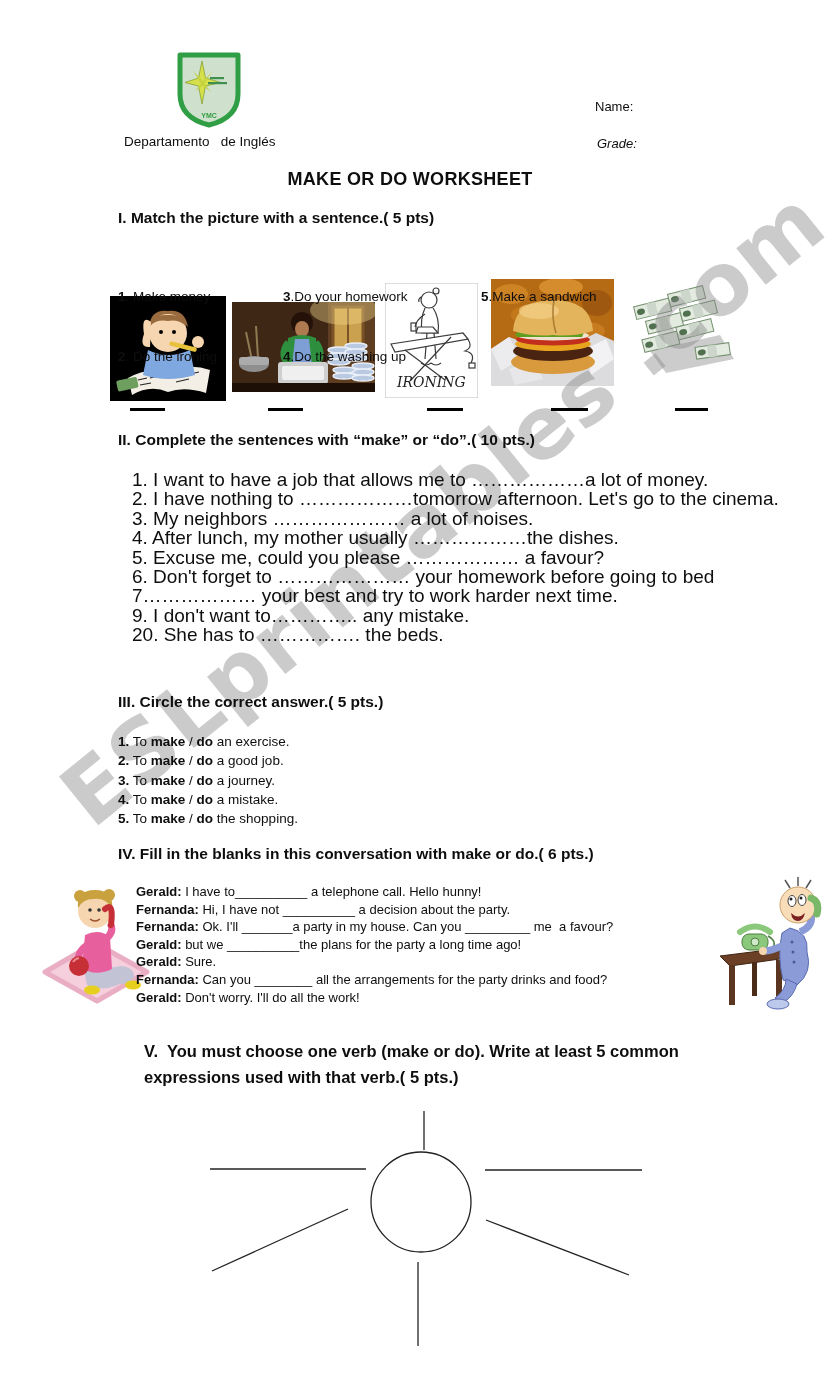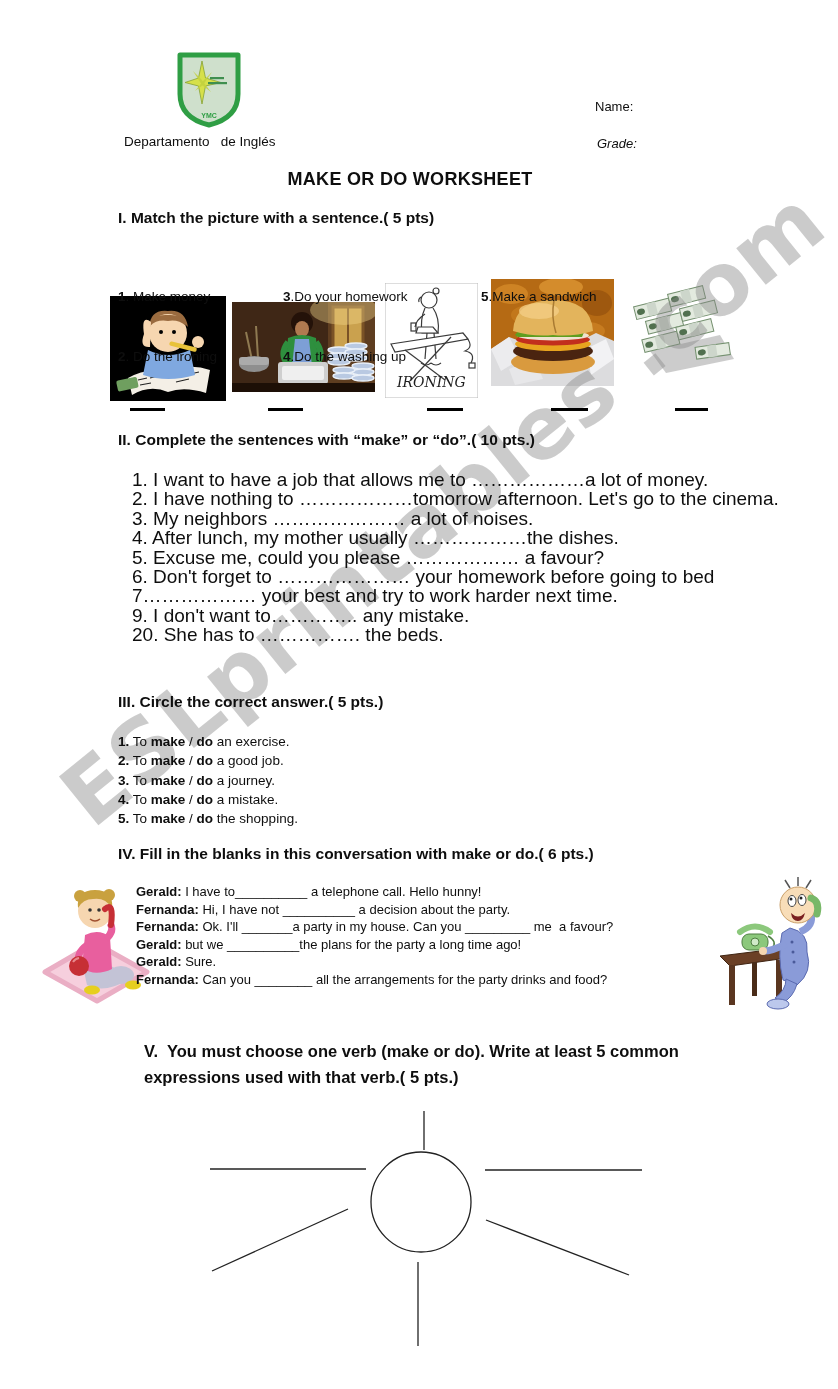--- a/index.html
+++ b/index.html
@@ -243,20 +243,21 @@
   </div>
 
   <div class="txt heading" id="s4-heading">IV. Fill in the blanks in this conversation with make or do.( 6 pts.)</div>
   <div class="txt" id="conversation">
     <div class="conv-row"><b>Gerald:</b><span> I have to__________ a telephone call. Hello hunny!</span></div>
     <div class="conv-row"><b>Fernanda:</b><span> Hi, I have not __________ a decision about the party.</span></div>
     <div class="conv-row"><b>Fernanda:</b><span> Ok. I'll _______a party in my house. Can you _________ me  a favour?</span></div>
     <div class="conv-row"><b>Gerald:</b><span> but we __________the plans for the party a long time ago!</span></div>
     <div class="conv-row"><b>Gerald:</b><span> Sure.</span></div>
     <div class="conv-row"><b>Fernanda:</b><span> Can you ________ all the arrangements for the party drinks and food?</span></div>
+    <div class="conv-row"><b>Gerald:</b><span> Don't worry. I'll do all the work!</span></div>
   </div>
 
   <svg id="girl-cartoon" class="img" viewBox="0 0 120 140">
     <path d="M60,70 L112,99 L62,128 L10,99 Z" fill="#f6cfdd" stroke="#eaaec4" stroke-width="5" stroke-linejoin="round"></path>
     <path d="M48,94 Q62,86 80,95 L92,107 Q70,121 52,112 Z" fill="#c3c3d6"></path>
     <ellipse cx="86" cy="102" rx="13" ry="9" fill="#c3c3d6"></ellipse>
     <ellipse cx="98" cy="112" rx="8" ry="4.5" fill="#e6cf1e"></ellipse>
     <ellipse cx="57" cy="117" rx="8" ry="4.5" fill="#e6cf1e"></ellipse>
     <path d="M50,62 Q64,55 75,64 L77,96 Q60,104 47,95 Z" fill="#e85f9e"></path>
     <path d="M52,72 Q41,80 44,90" stroke="#e85f9e" stroke-width="7" fill="none"></path>

